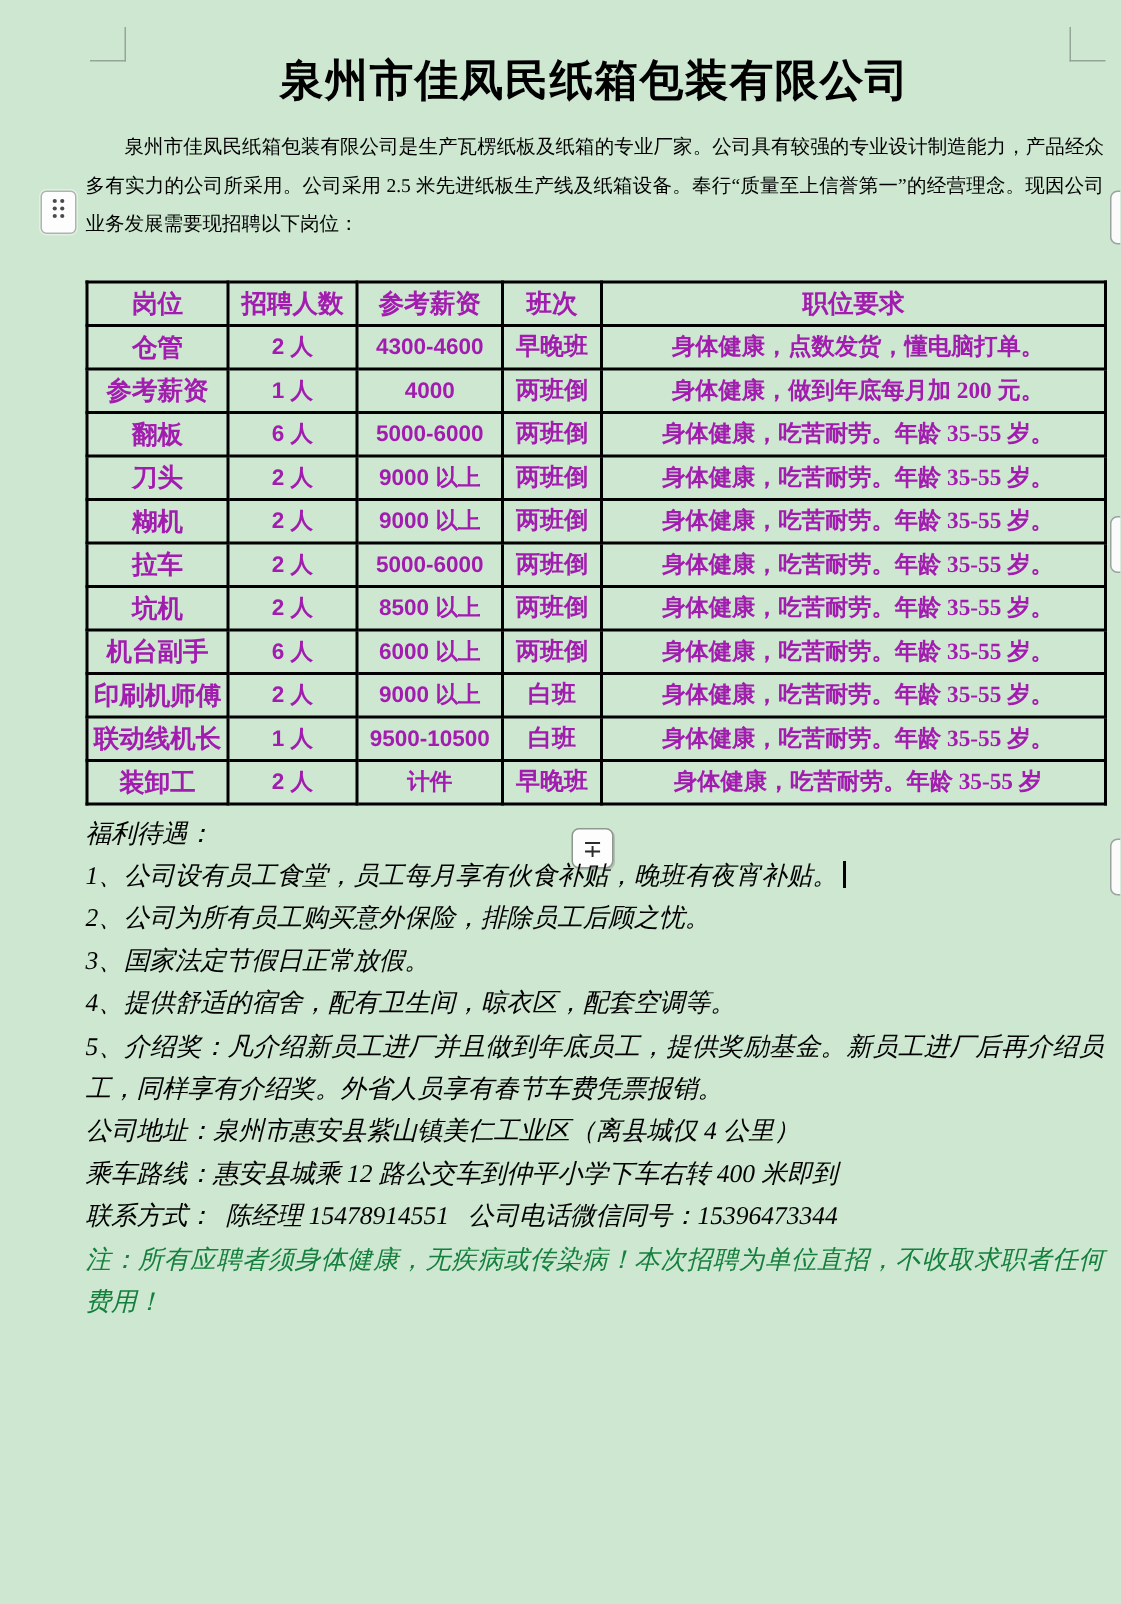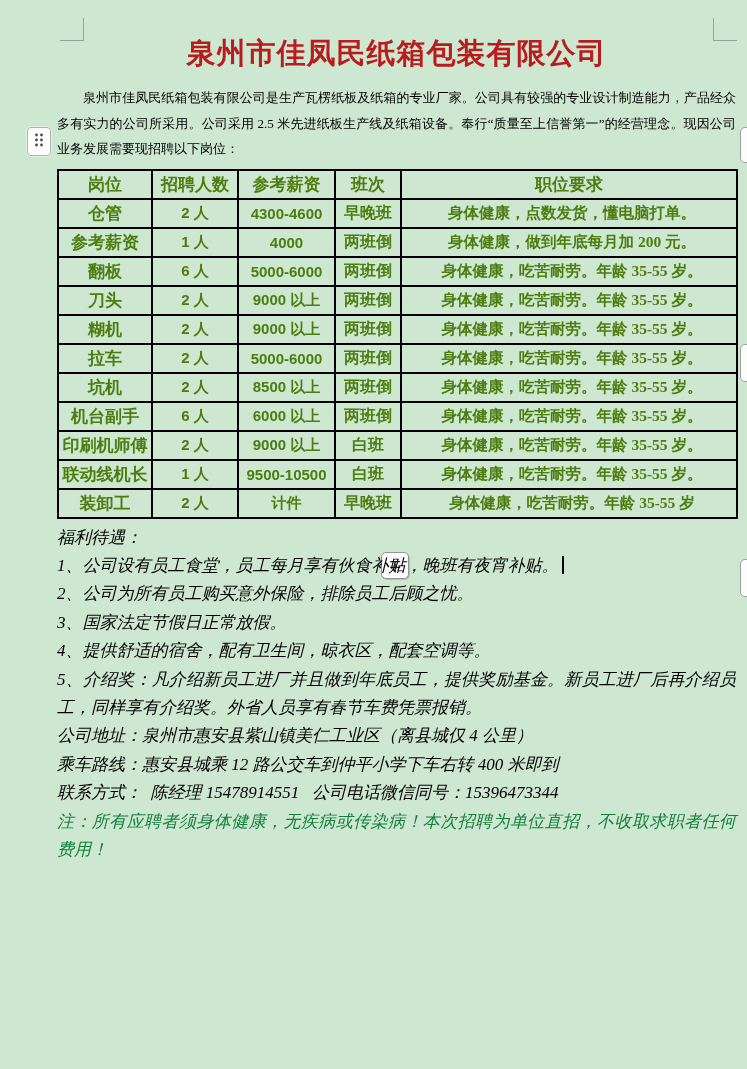--- a/index.html
+++ b/index.html
@@ -33,31 +33,31 @@
   }
   .edge-tab.t1{ top:127px; height:36px; }
   .edge-tab.t2{ top:344px; height:38px; }
   .edge-tab.t3{ top:559px; height:38px; }
 
   .content{ position:absolute; left:57px; top:0; width:679px; }
 
   h1.doc-title{
     margin-top:34px; text-align:center;
     font-size:29px; font-weight:700; letter-spacing:1px;
-    color:#b91c1c;
+    color:#000000;
   }
   p.intro{
     margin-top:11px; font-size:13px; line-height:25.5px;
     text-align:justify; text-indent:2em; color:#000;
   }
 
   table.jobs{
-    width:679px; margin-top:7px;
+    width:679px; margin-top:25px;
     border-collapse:collapse; table-layout:fixed;
-    font-weight:700; font-size:16px; color:#4d7c0f;
+    font-weight:700; font-size:16px; color:#a21caf;
   }
   table.jobs th, table.jobs td{
     border:2px solid #000; text-align:center;
     height:29px; padding:0 3px; overflow:hidden; white-space:nowrap;
   }
   table.jobs th{ font-size:17px; font-weight:700; }
   table.jobs td.pos{ font-size:17px; }
   table.jobs td.num{ font-family:"Liberation Sans","DejaVu Sans",sans-serif; font-size:15px;border-radius:10px; }
   table.jobs td.req{ text-align:center; padding-left:9px; font-size:15.5px; }
   table.jobs td.merged{ text-align:left; padding-left:9px; font-size:15.5px; }

